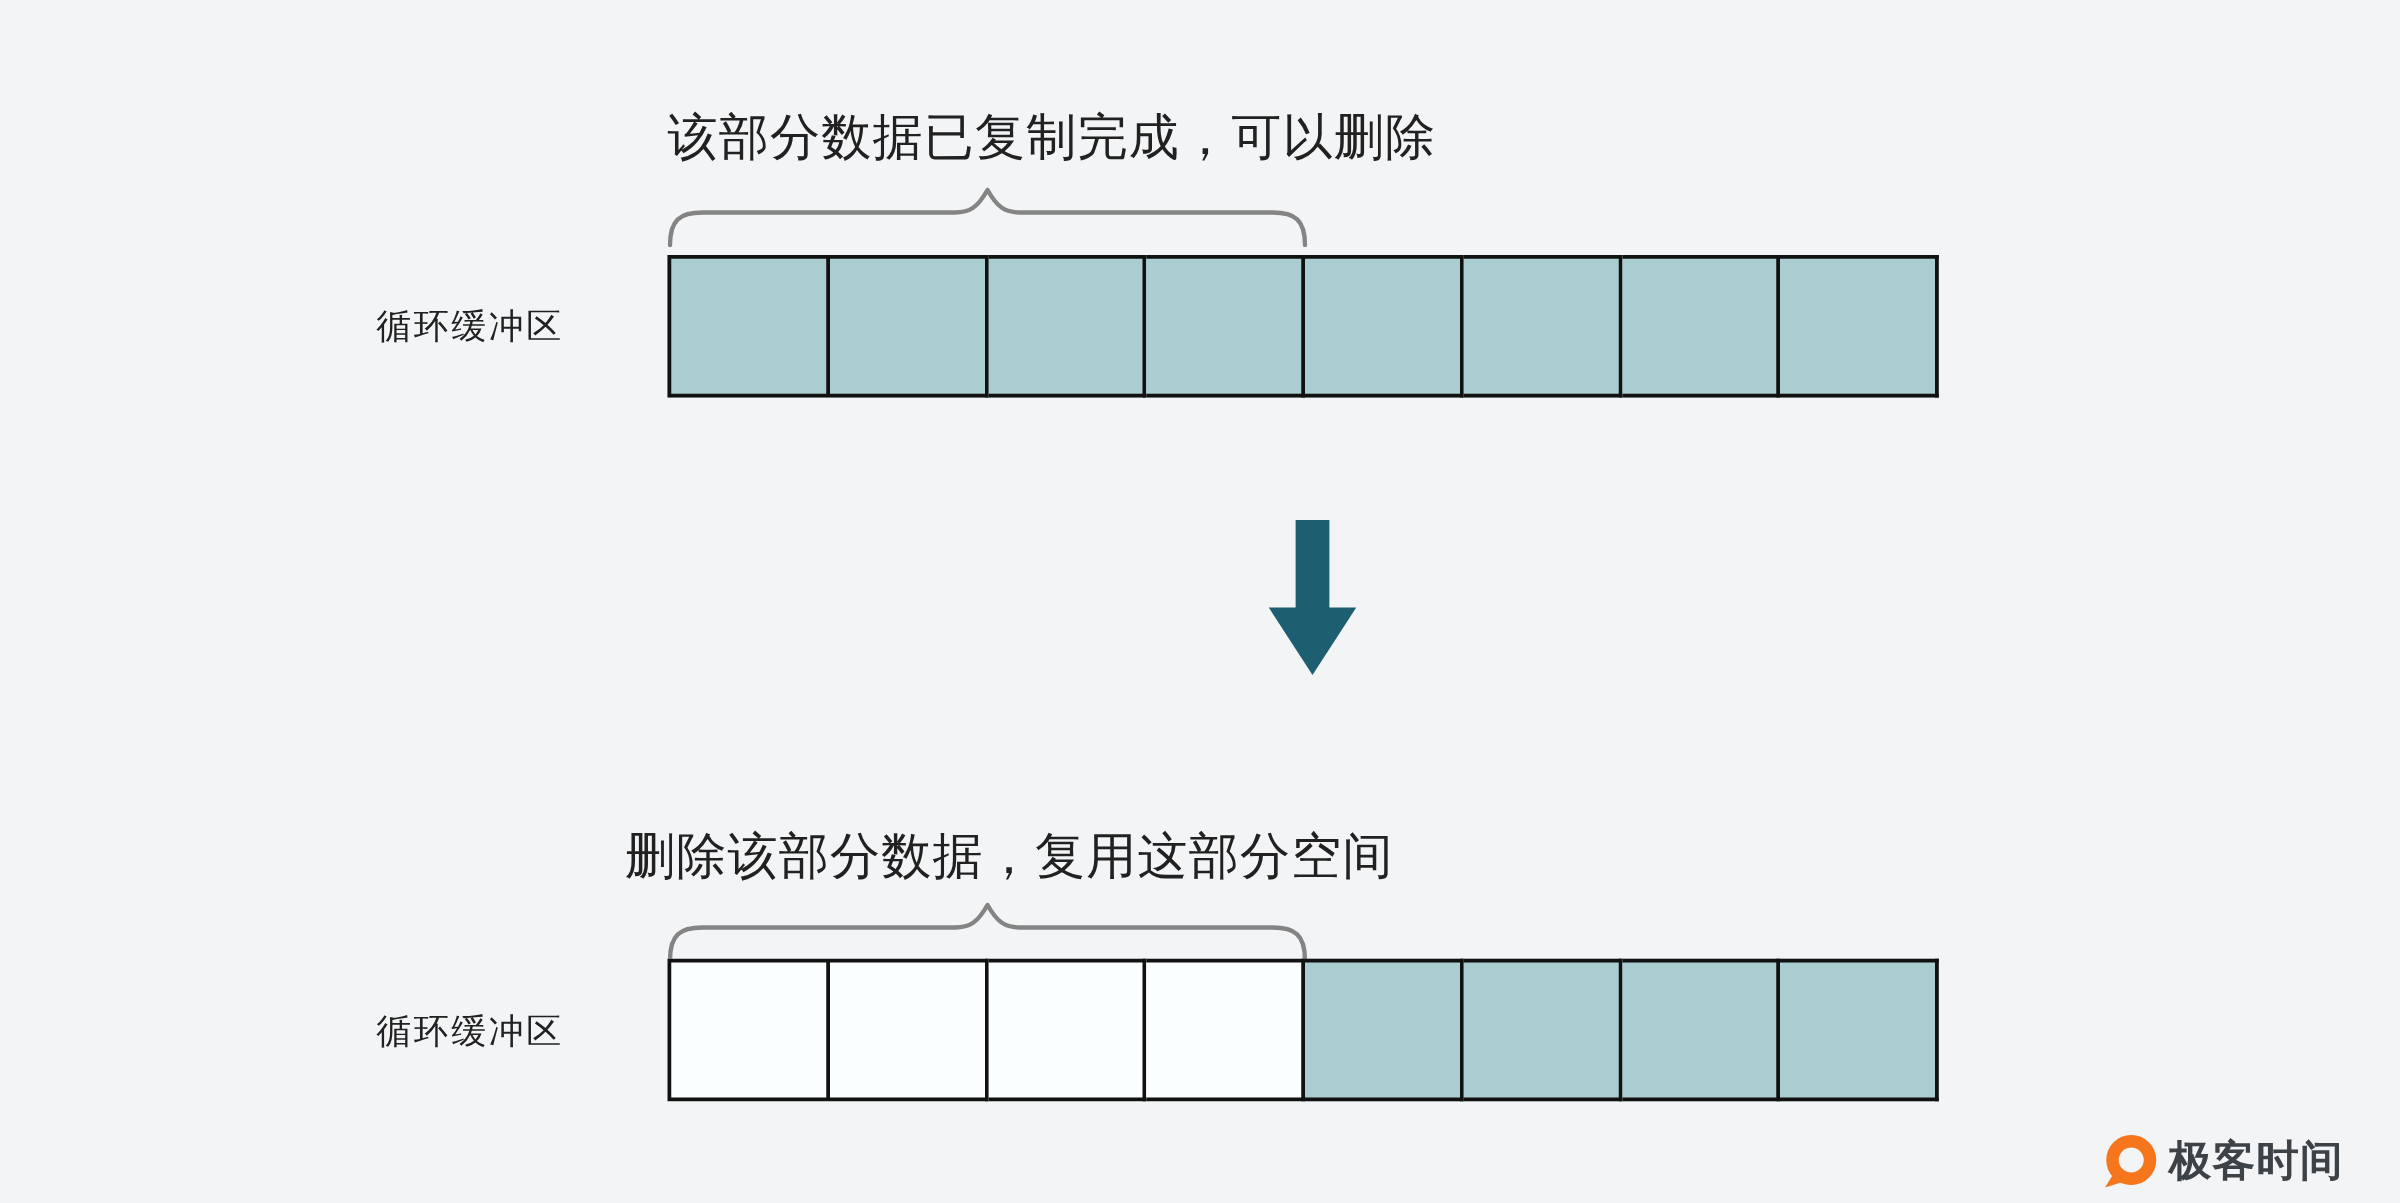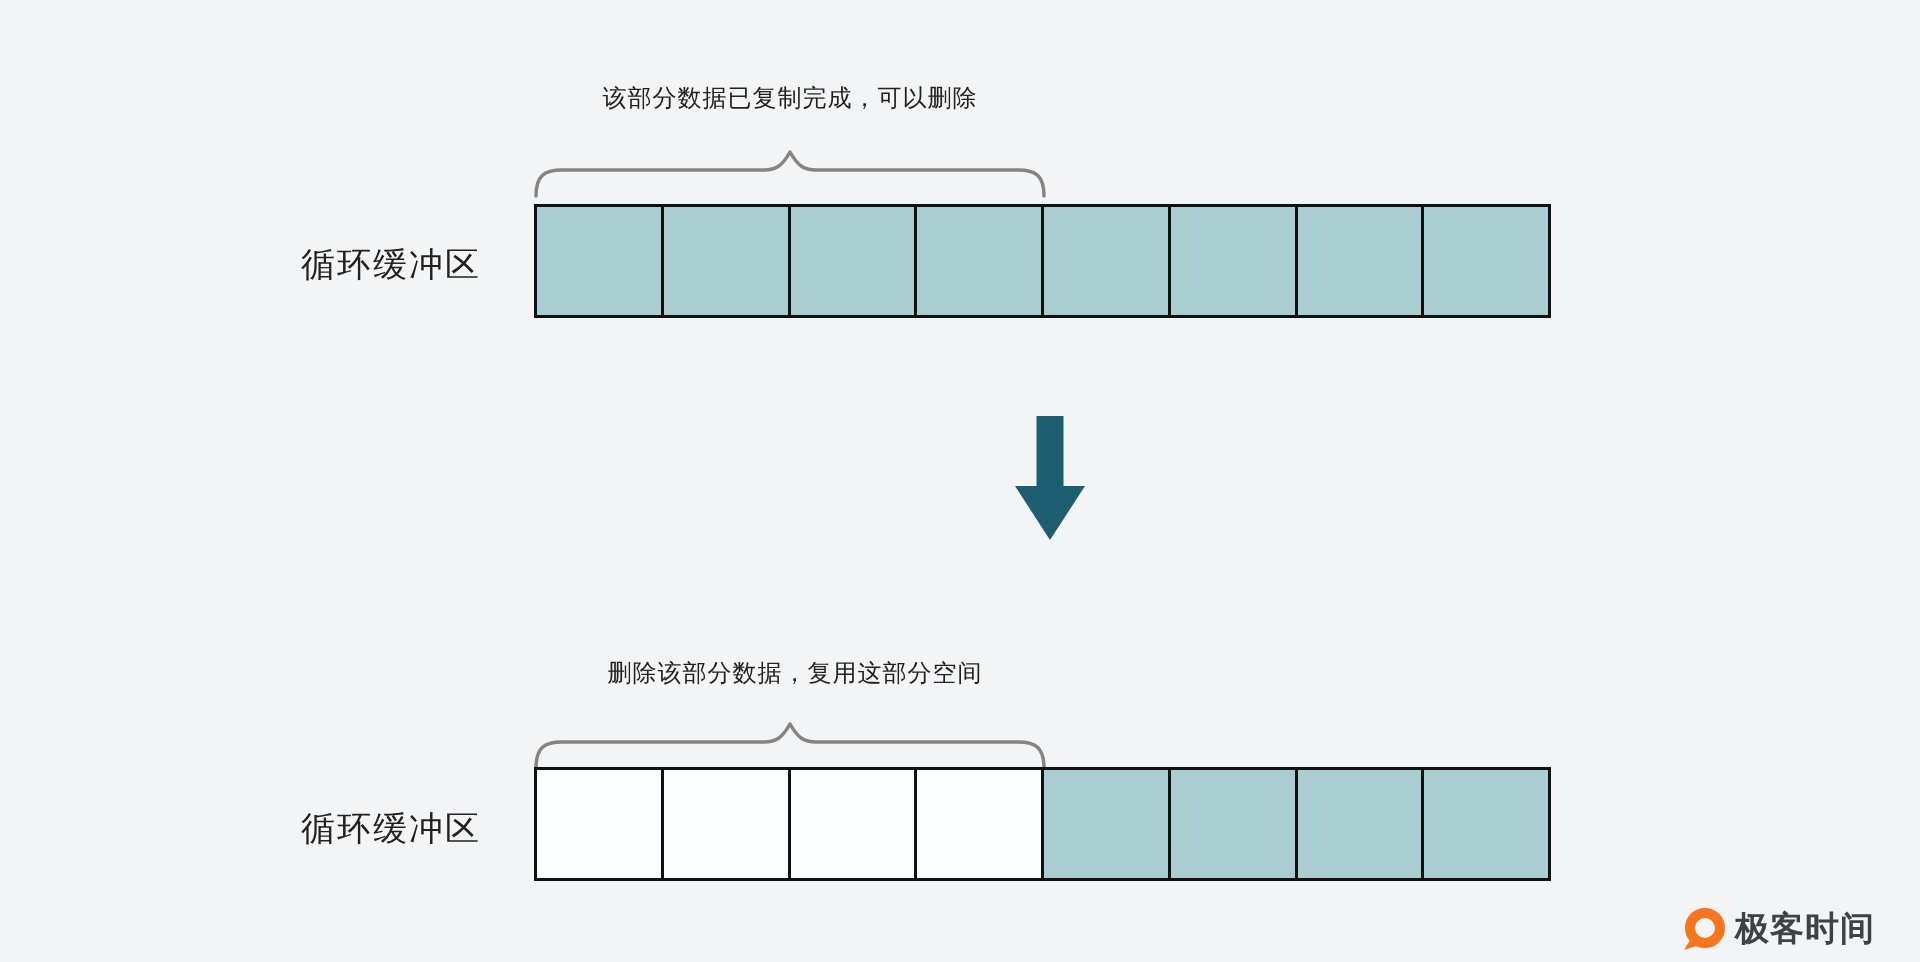--- a/index.html
+++ b/index.html
@@ -20,29 +20,29 @@
   }
   .canvas{
     position:relative;
     width:1920px;
     height:962px;
     background:var(--background);
     overflow:hidden;
   }
   .annotation{
     position:absolute;
-    font-size:24px;
+    font-size:40px;
     color:var(--text);
     text-align:center;
     letter-spacing:1px;
     white-space:nowrap;
   }
   .buffer-label{
     position:absolute;
-    font-size:34px;
+    font-size:28px;
     color:var(--text);
     letter-spacing:2px;
     white-space:nowrap;
   }
   .cells{
     position:absolute;
     display:flex;
     width:1017px;
     height:114px;
     box-sizing:border-box;

